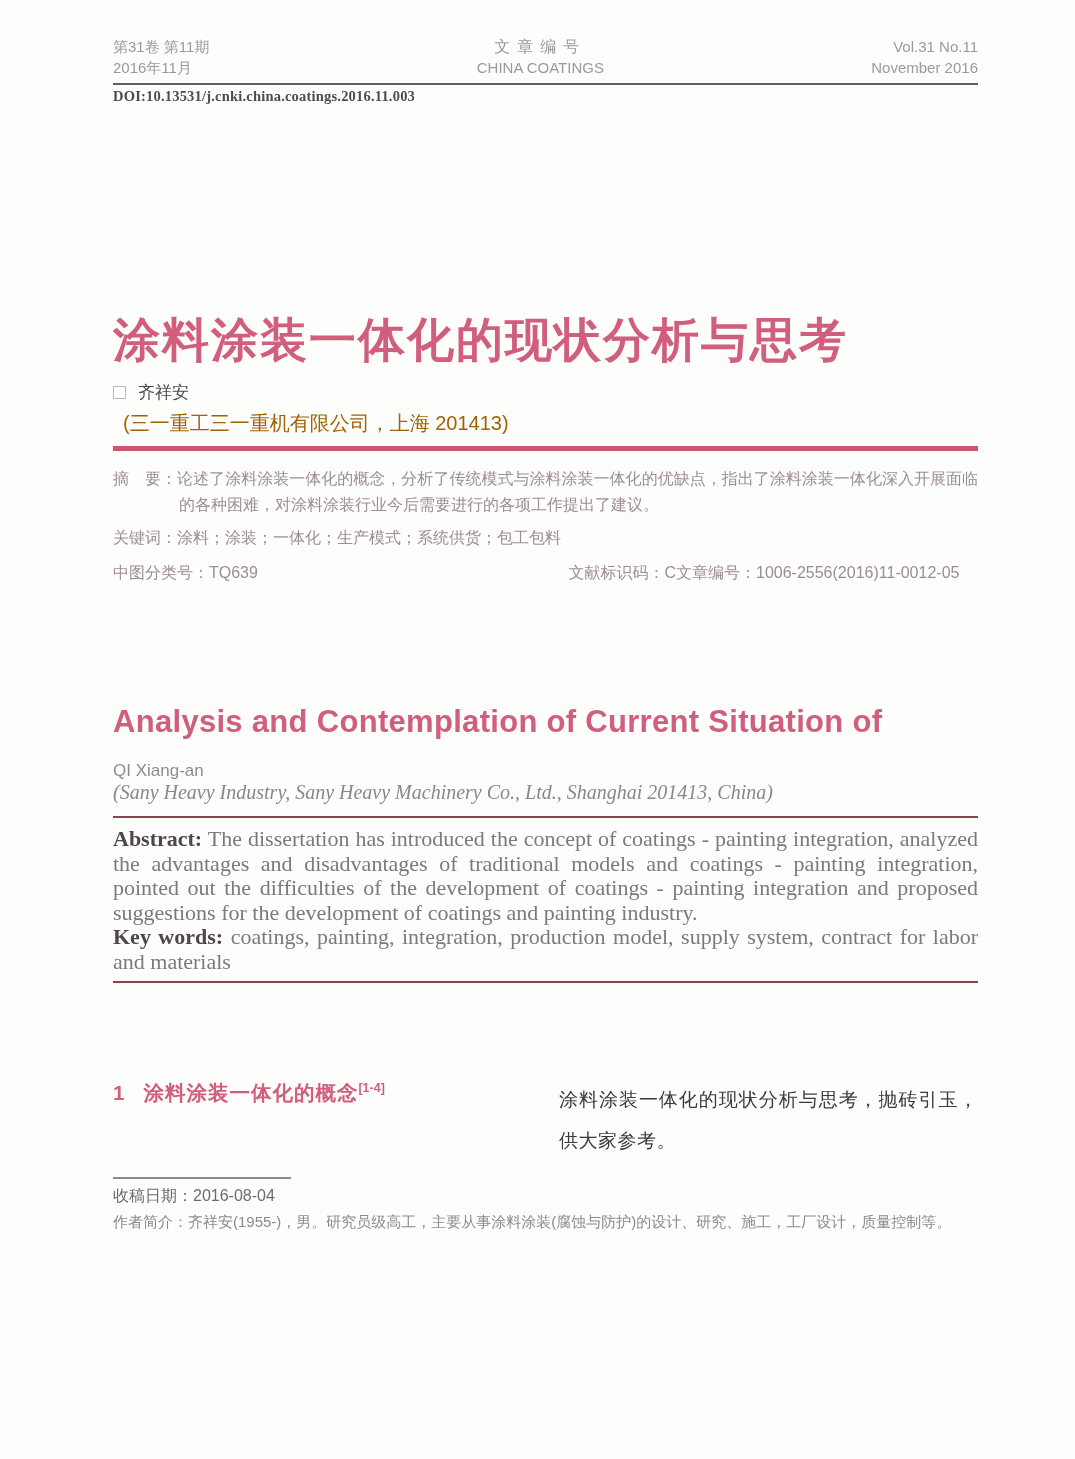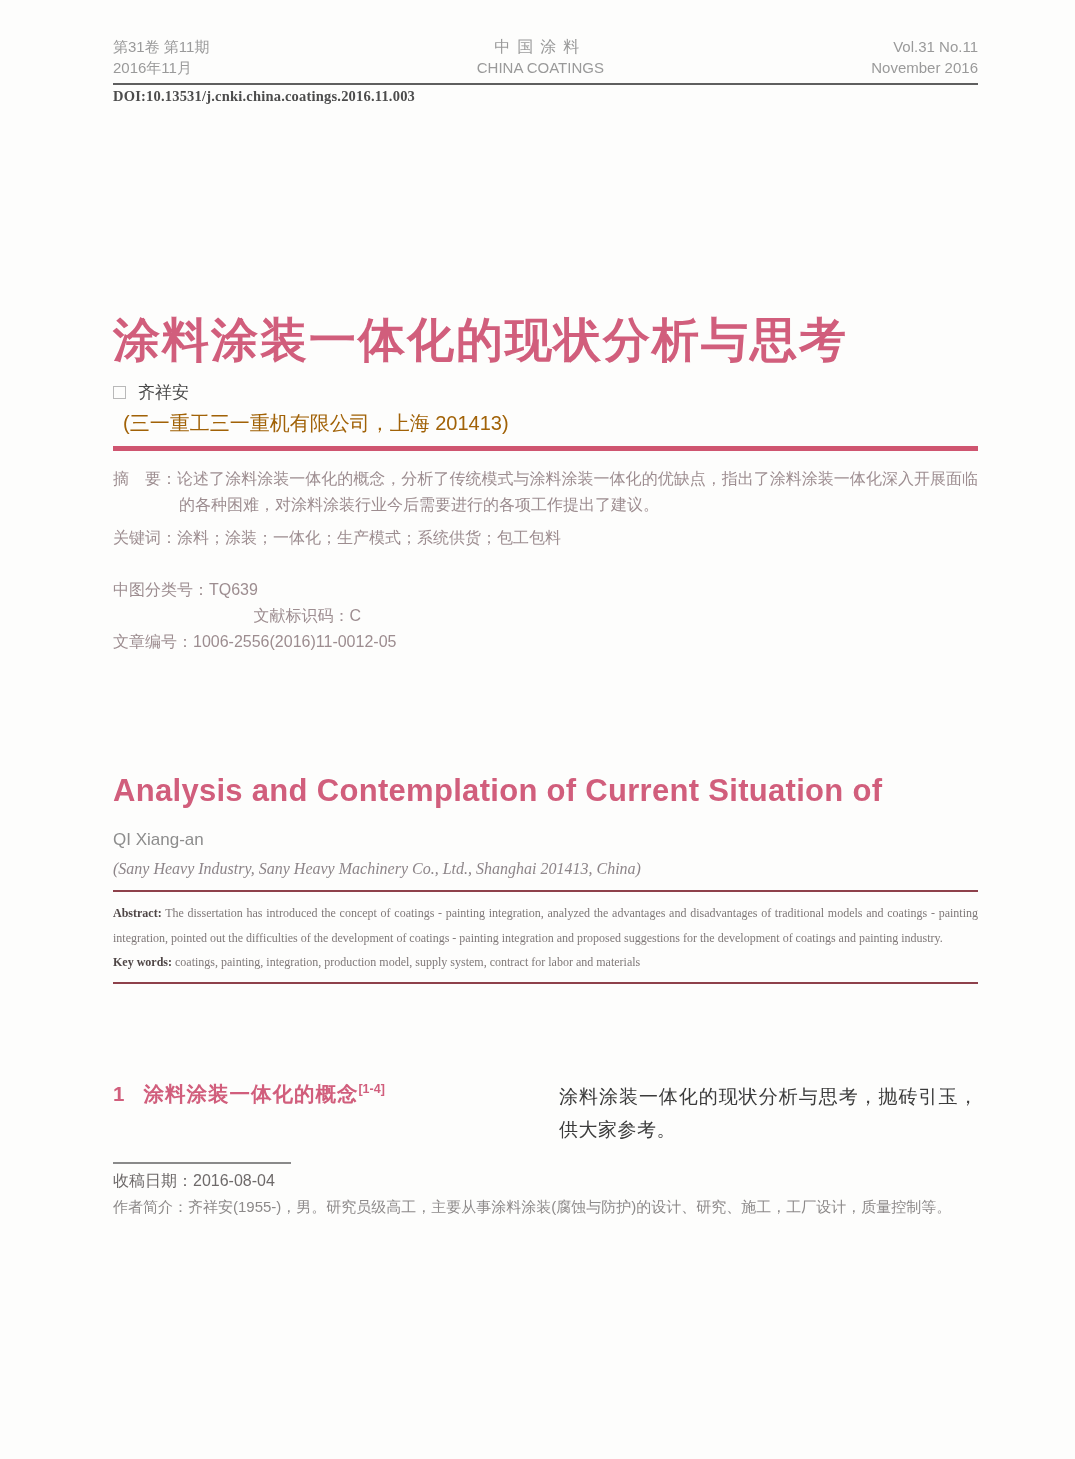--- a/index.html
+++ b/index.html
@@ -81,21 +81,21 @@
   
   .abstract-cn {
     margin-top: 15px;
     font-family: "Liberation Sans", sans-serif;
     font-size: 16px;
     line-height: 26px;
     color: #9d8d90;
   }
   .abstract-cn .hang { padding-left: 66px; text-indent: -66px; text-align: justify; }
   .abstract-cn .kw { margin-top: 7px; }
-  .meta-row { margin-top: 26px; display: flex; flex-direction: column; }
+  .meta-row { margin-top: 9px; display: flex; }
   .meta-row .m1 { width: 315px; flex: none; }
   .meta-row .m2 { width: 248px; flex: none; text-align: right; }
   .meta-row .m3 { flex: 1; }
 
   
   .title-en {
     margin-top: 108px;
     font-family: "Liberation Sans", sans-serif;
     font-weight: 800;
     font-size: 31px;
@@ -103,33 +103,32 @@
     letter-spacing: 0.3px;
     color: #d15e7c;
   }
   .author-en {
     margin-top: 12px;
     font-family: "Liberation Sans", sans-serif;
     font-size: 17px;
     color: #8d8d8d;
   }
   .affiliation-en {
-    margin-top: 10px;
     font-family: "Liberation Serif", serif;
     font-style: italic;
-    font-size: 16px;
+    font-size: 20px;
     color: #8d8589;
   }
   .thin-rule { margin-top: 12px; height: 2px; background: #8e414b; border: none; }
 
   
   .abstract-en {
     margin-top: 9px;
     font-family: "Liberation Serif", serif;
-    font-size: 12px;
+    font-size: 22px;
     line-height: 24.5px;
     color: #7f7878;
     text-align: justify;
   }
   .abstract-en b { color: #4f4646; }
   .thin-rule-bottom { margin-top: 7px; height: 2px; background: #8e414b; border: none; }
 
   
   .columns { margin-top: 96px; display: flex; gap: 27px; }
   .col { width: 419px; flex: none; }
@@ -138,21 +137,21 @@
     font-weight: bold;
     font-size: 20.5px;
     color: #d15e7c;
     margin-bottom: 13px;
     letter-spacing: 1px;
   }
   .sec-heading .num { margin-right: 18px; }
   .sec-heading sup { font-size: 12.5px; letter-spacing: 0; }
   .body-p {
     font-size: 19px;
-    line-height: 33px;
+    line-height: 41px;
     color: #3b3b3b;
     text-align: justify;
     letter-spacing: 0.5px;
   }
   .indent { text-indent: 2em; }
 
   
   .footnote { margin-top: 16px; font-family: "Liberation Sans", sans-serif; }
   .short-rule { width: 178px; border-top: 2px solid #8a8a8a; margin-bottom: 4px; }
   .received { font-size: 16px; color: #6e6a6a; line-height: 26px; }
@@ -163,21 +162,21 @@
 
 <div class="page">
   <div class="content">
 
     <div class="hdr">
       <div class="hdr-left">
         <div>第31卷 第11期</div>
         <div>2016年11月</div>
       </div>
       <div class="hdr-center">
-        <div class="journal-cn">中国涂料</div>
+        <div class="journal-cn">文章编号</div>
         <div>CHINA COATINGS</div>
       </div>
       <div class="hdr-right">
         <div>Vol.31  No.11</div>
         <div>November  2016</div>
       </div>
     </div>
     <div class="header-rule"></div>
     <div class="doi">DOI:10.13531/j.cnki.china.coatings.2016.11.003</div>
 

